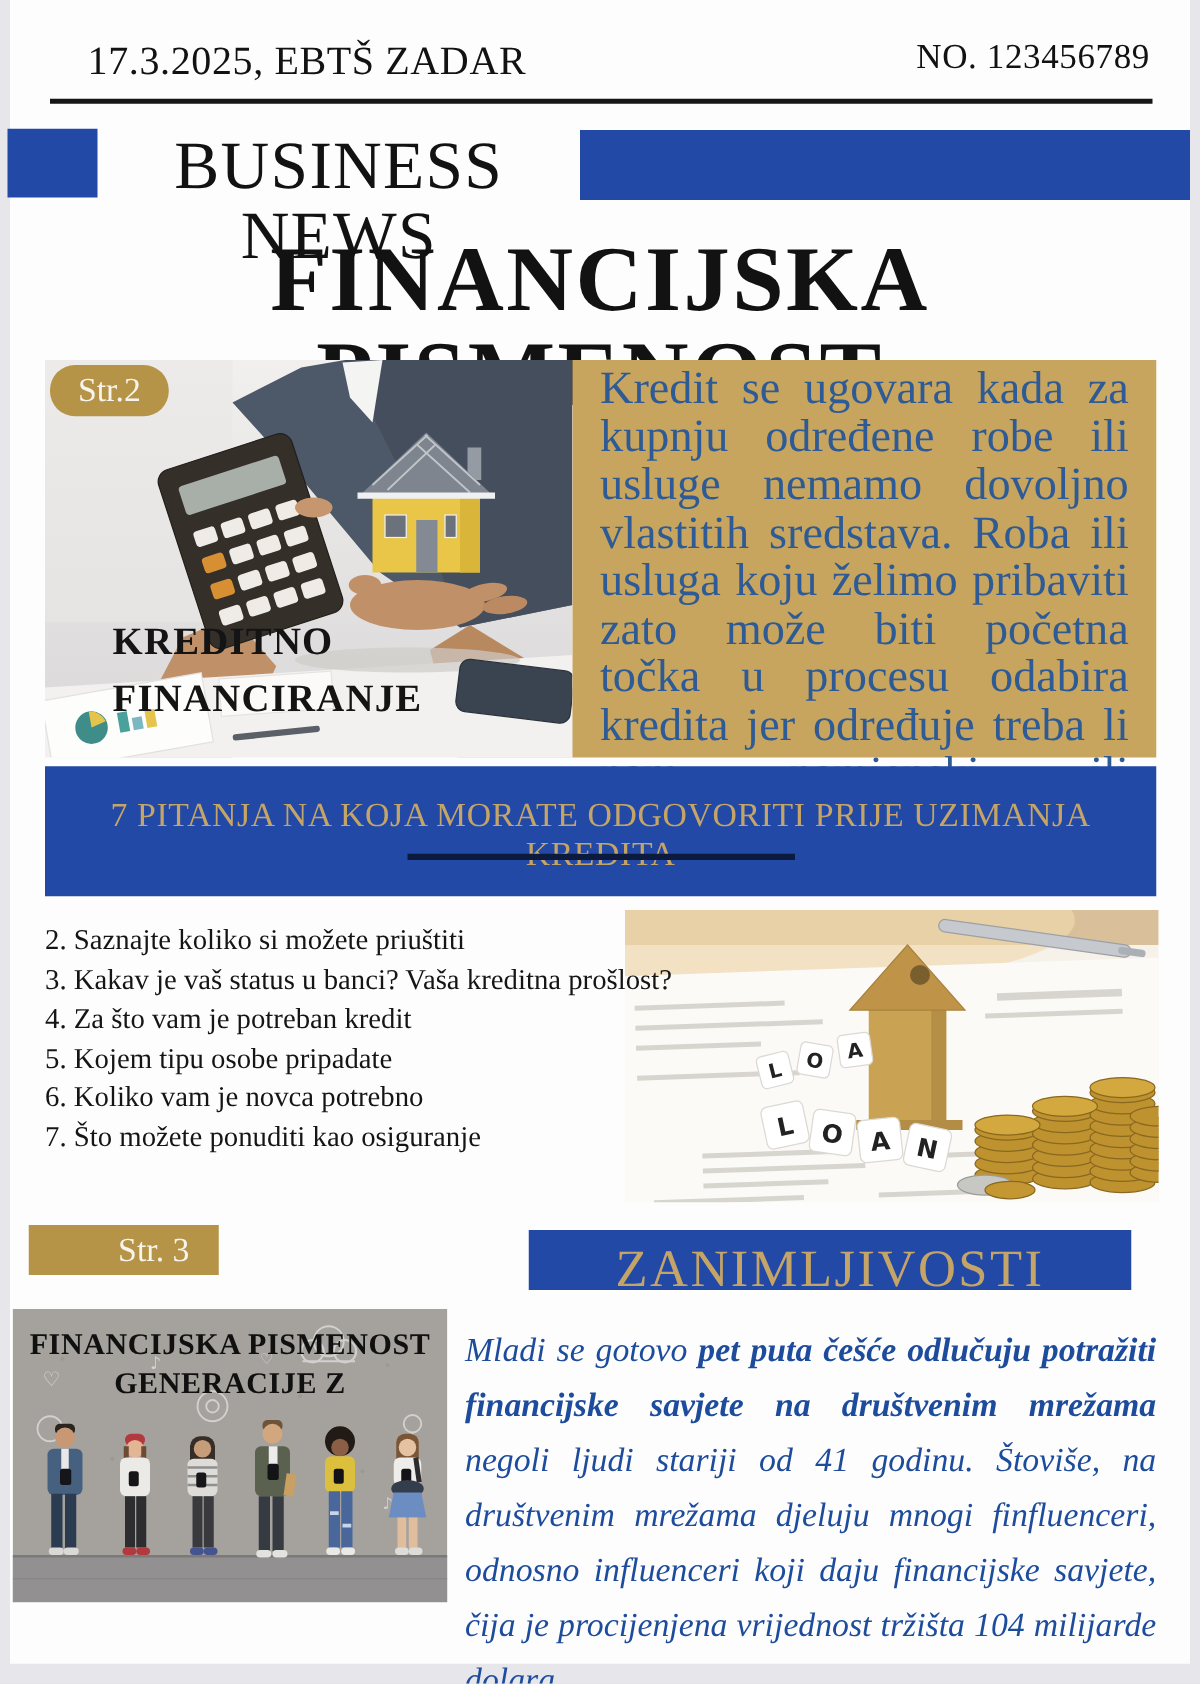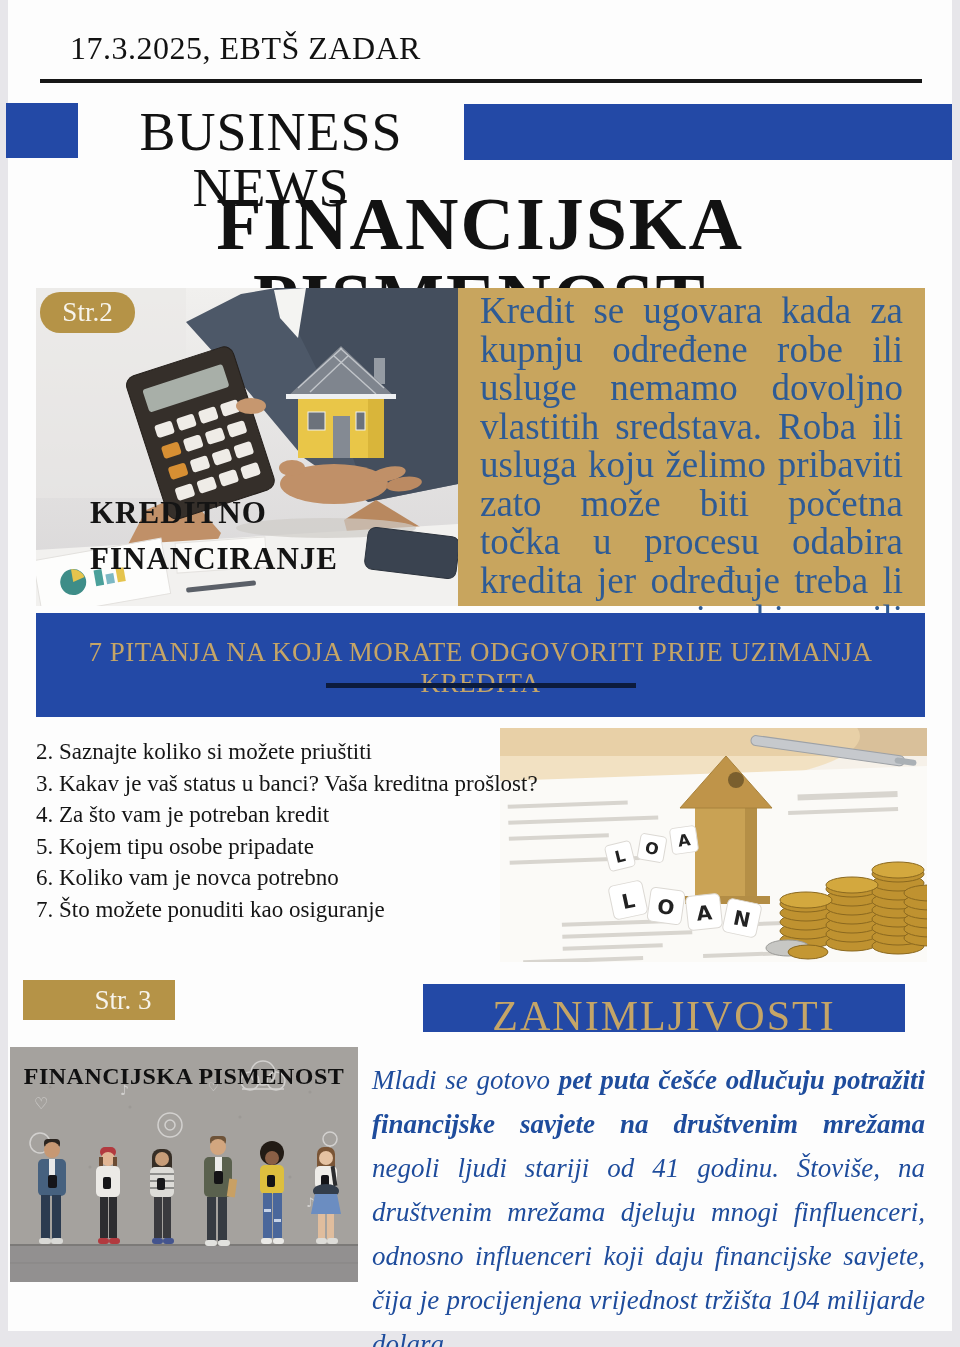--- a/index.html
+++ b/index.html
@@ -67,20 +67,21 @@
   .para2 b{font-weight:700;margin-top:48px;}
   svg{position:absolute;left:0;top:0;}
 </style>
 </head>
 <body>
 
 <div class="stage">
   <div class="page"></div>
 
   <div class="date">17.3.2025, EBTŠ ZADAR</div>
+  <div class="issue">NO. 123456789</div>
   <div class="rule"></div>
 
   <div class="block-left"></div>
   <div class="masthead-title">BUSINESS NEWS</div>
   <div class="block-right"></div>
 
   <div class="main-title">FINANCIJSKA PISMENOST</div>
 
   <div class="photo1">
     <svg width="422" height="318" viewBox="0 0 422 318">
@@ -406,17 +407,18 @@
         <ellipse cx="316" cy="144" rx="13" ry="7" fill="#333d4b"></ellipse>
         <polygon points="305,147 327,147 331,167 301,167" fill="#6b8dc1"></polygon>
         <rect x="308" y="167" width="7" height="25" fill="#e0bd9d"></rect>
           <rect x="317" y="167" width="7" height="25" fill="#e0bd9d"></rect>
         <rect x="306" y="191" width="11" height="6" rx="3" fill="#dddcd8"></rect>
           <rect x="317" y="191" width="11" height="6" rx="3" fill="#dddcd8"></rect>
       </g>
     </svg>
     <div class="photo3-caption">
       <div>FINANCIJSKA PISMENOST</div>
+      <div>GENERACIJE Z</div>
     </div>
   </div>
 
   <div class="para2"><span>Mladi se gotovo </span><b>pet puta češće odlučuju potražiti financijske savjete na društvenim mrežama</b><span> negoli ljudi stariji od 41 godinu. Štoviše, na društvenim mrežama djeluju mnogi finfluenceri, odnosno influenceri koji daju financijske savjete, čija je procijenjena vrijednost tržišta 104 milijarde dolara.</span></div>
 </div>
 
 </body></html>

